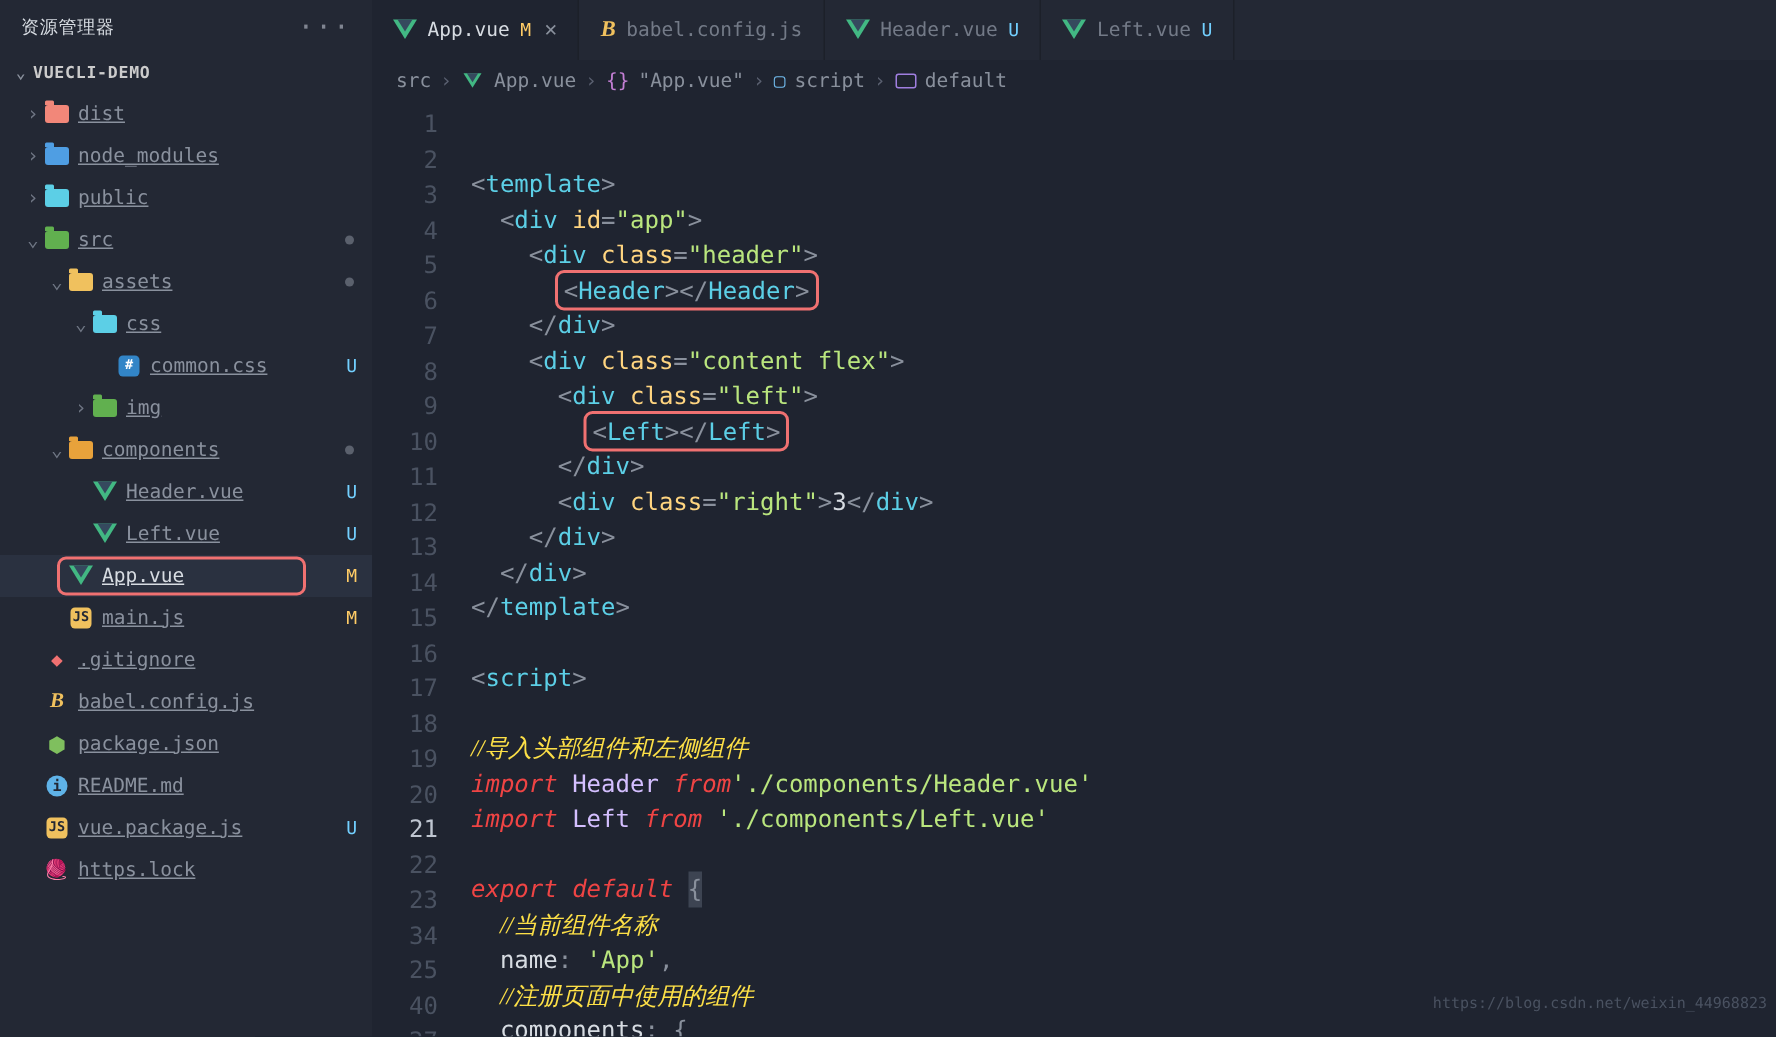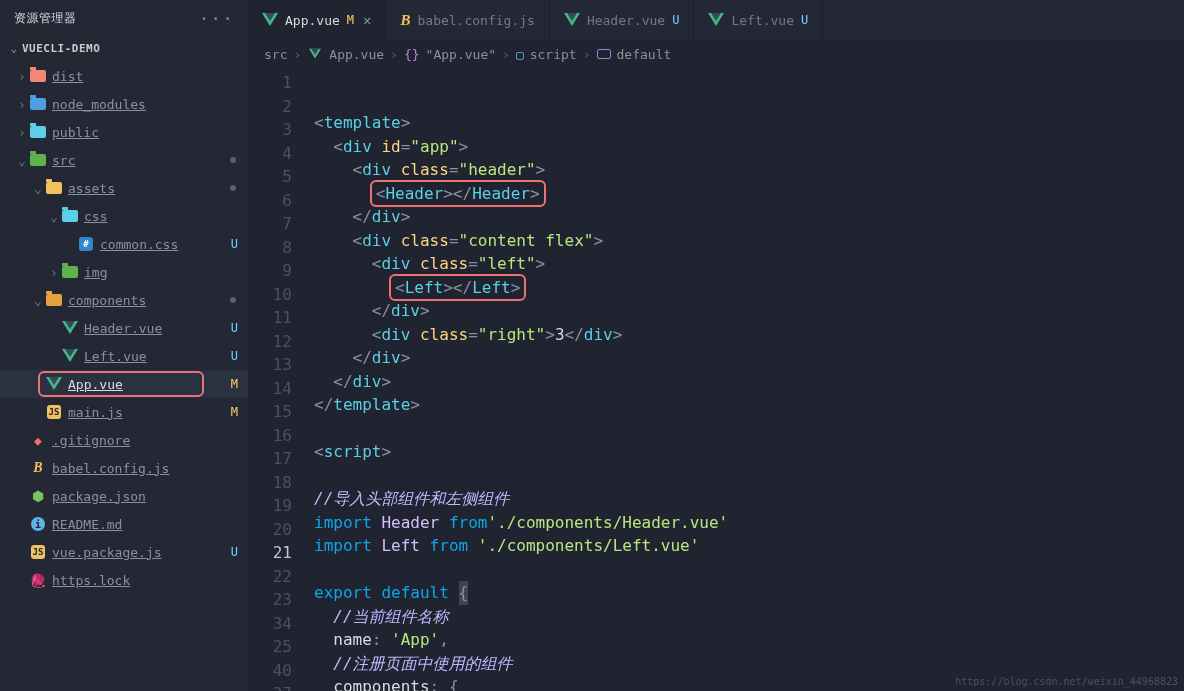--- a/index.html
+++ b/index.html
@@ -67,27 +67,27 @@
 
 
 .editor { flex:1; display:flex; overflow:hidden; font-size:16px; line-height:23.5px; }
 .gutter { width:58px; text-align:right; color:#4a5261; padding-right:14px; padding-top:3px; user-select:none; }
 .gutter div.hl { color:#bfc6d1; }
 .code { flex:1; padding-top:3px; padding-left:8px; white-space:pre; position:relative;margin-top:40px; }
 .code .line { height:23.5px; }
 
 
 .t-tag { color:#5ccfe6; } .t-punc { color:#89909c; } .t-attr { color:#ffd580; }
-.t-str { color:#bae67e; } .t-kw  { color:#0ea5e9; } .t-v   { color:#d4bfff; }
-.t-id  { color:#d7dce2; } .t-com { color:#c4b5fd; font-style:italic; }
+.t-str { color:#bae67e; } .t-kw  { color:#ef4444;font-style:italic; } .t-v   { color:#d4bfff; }
+.t-id  { color:#d7dce2; } .t-com { color:#fde047; font-style:italic;font-family:Liberation Serif, serif; }
 
 .hl-box { position:absolute; border:2px solid #f07171; border-radius:6px; pointer-events:none; }
 .hlbg { display:inline-block; background:#3d4452; }
 
-.watermark { position:absolute; right:6px; bottom:4px; font-size:10px; color:#4a5261; }
+.watermark { position:absolute; right:6px; bottom:16px; font-size:10px; color:#4a5261; }
 </style>
 </head>
 <body>
 
 <div class="sidebar">
   <div class="sb-header">
     <span>资源管理器</span>
     <span class="dots">···</span>
   </div>
   <div class="sb-section">

